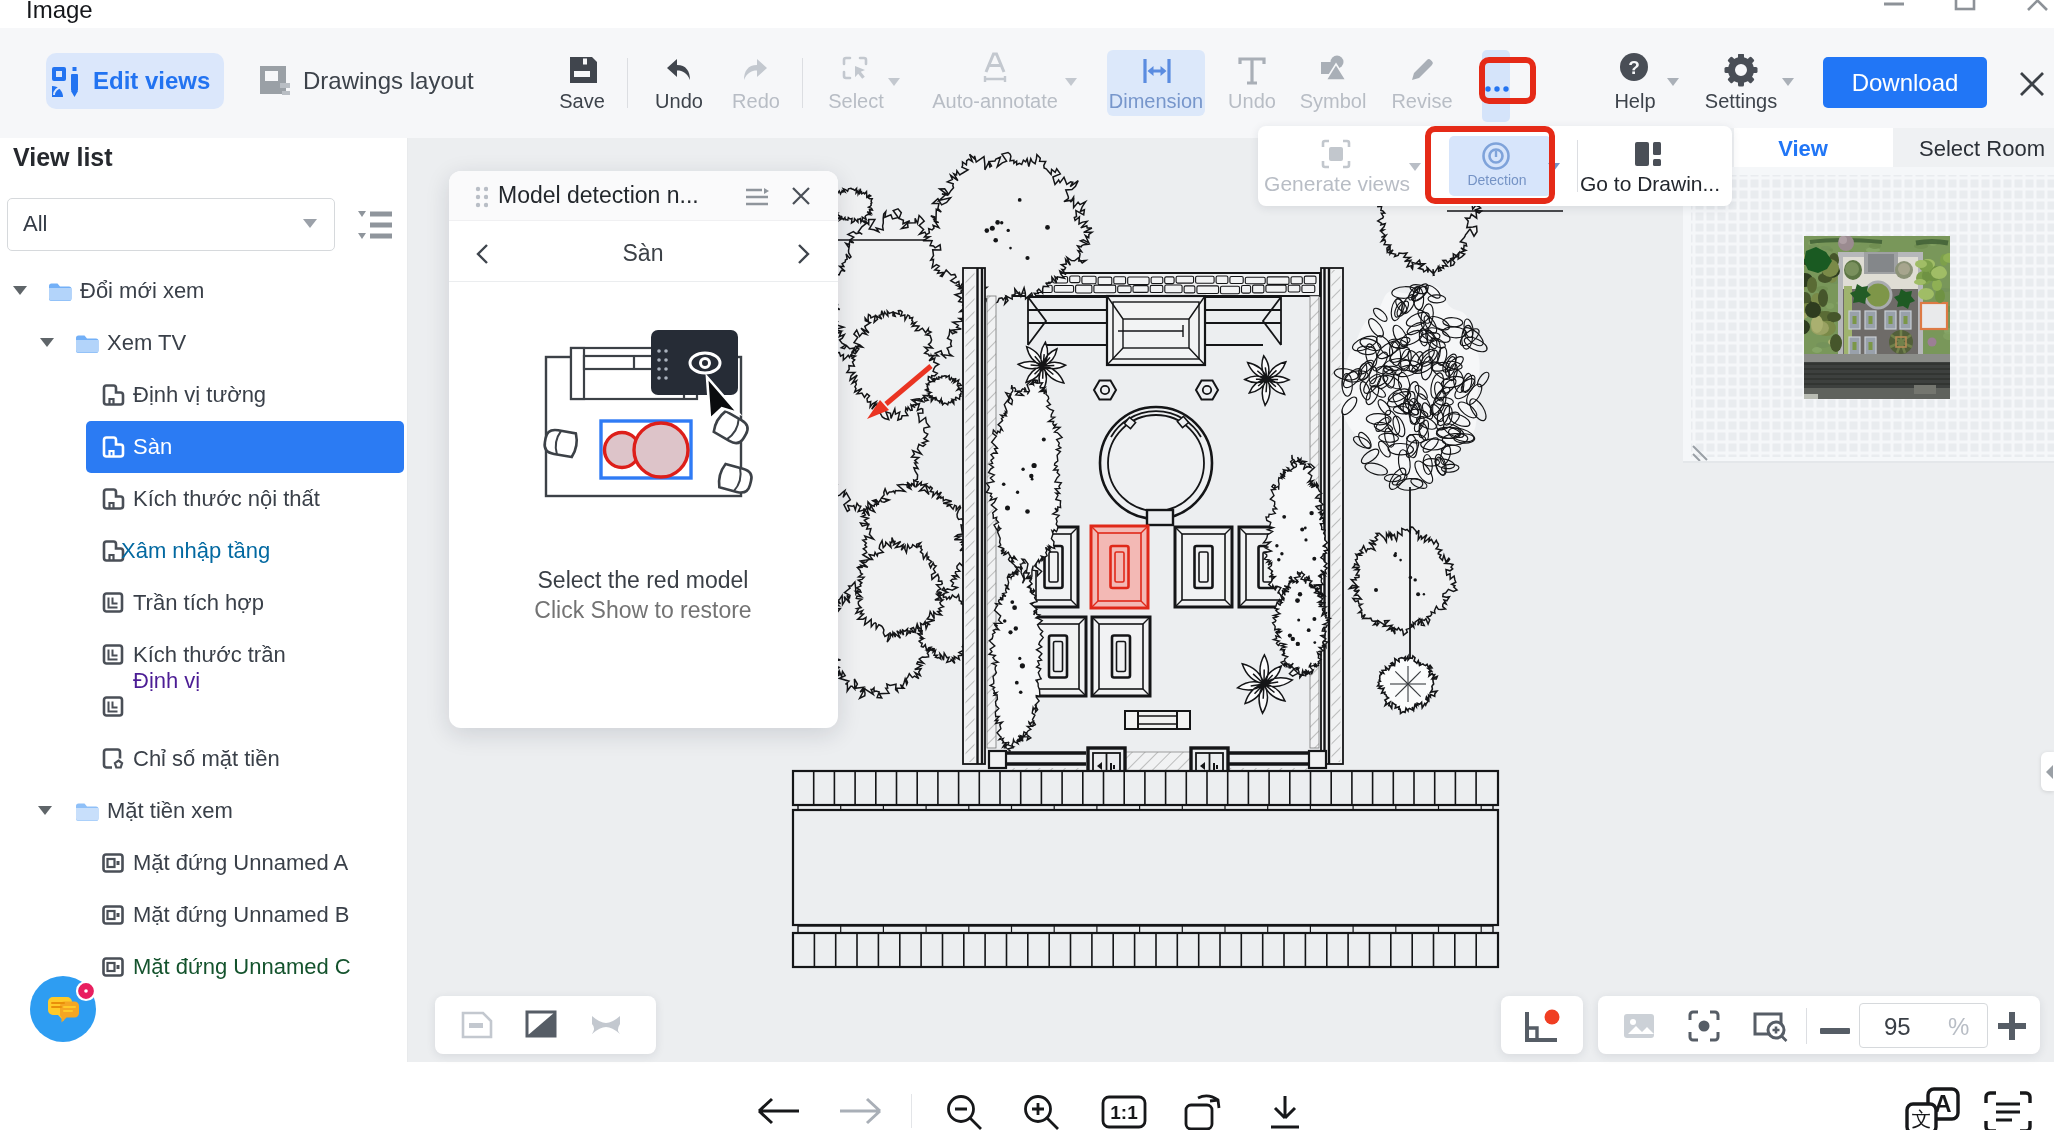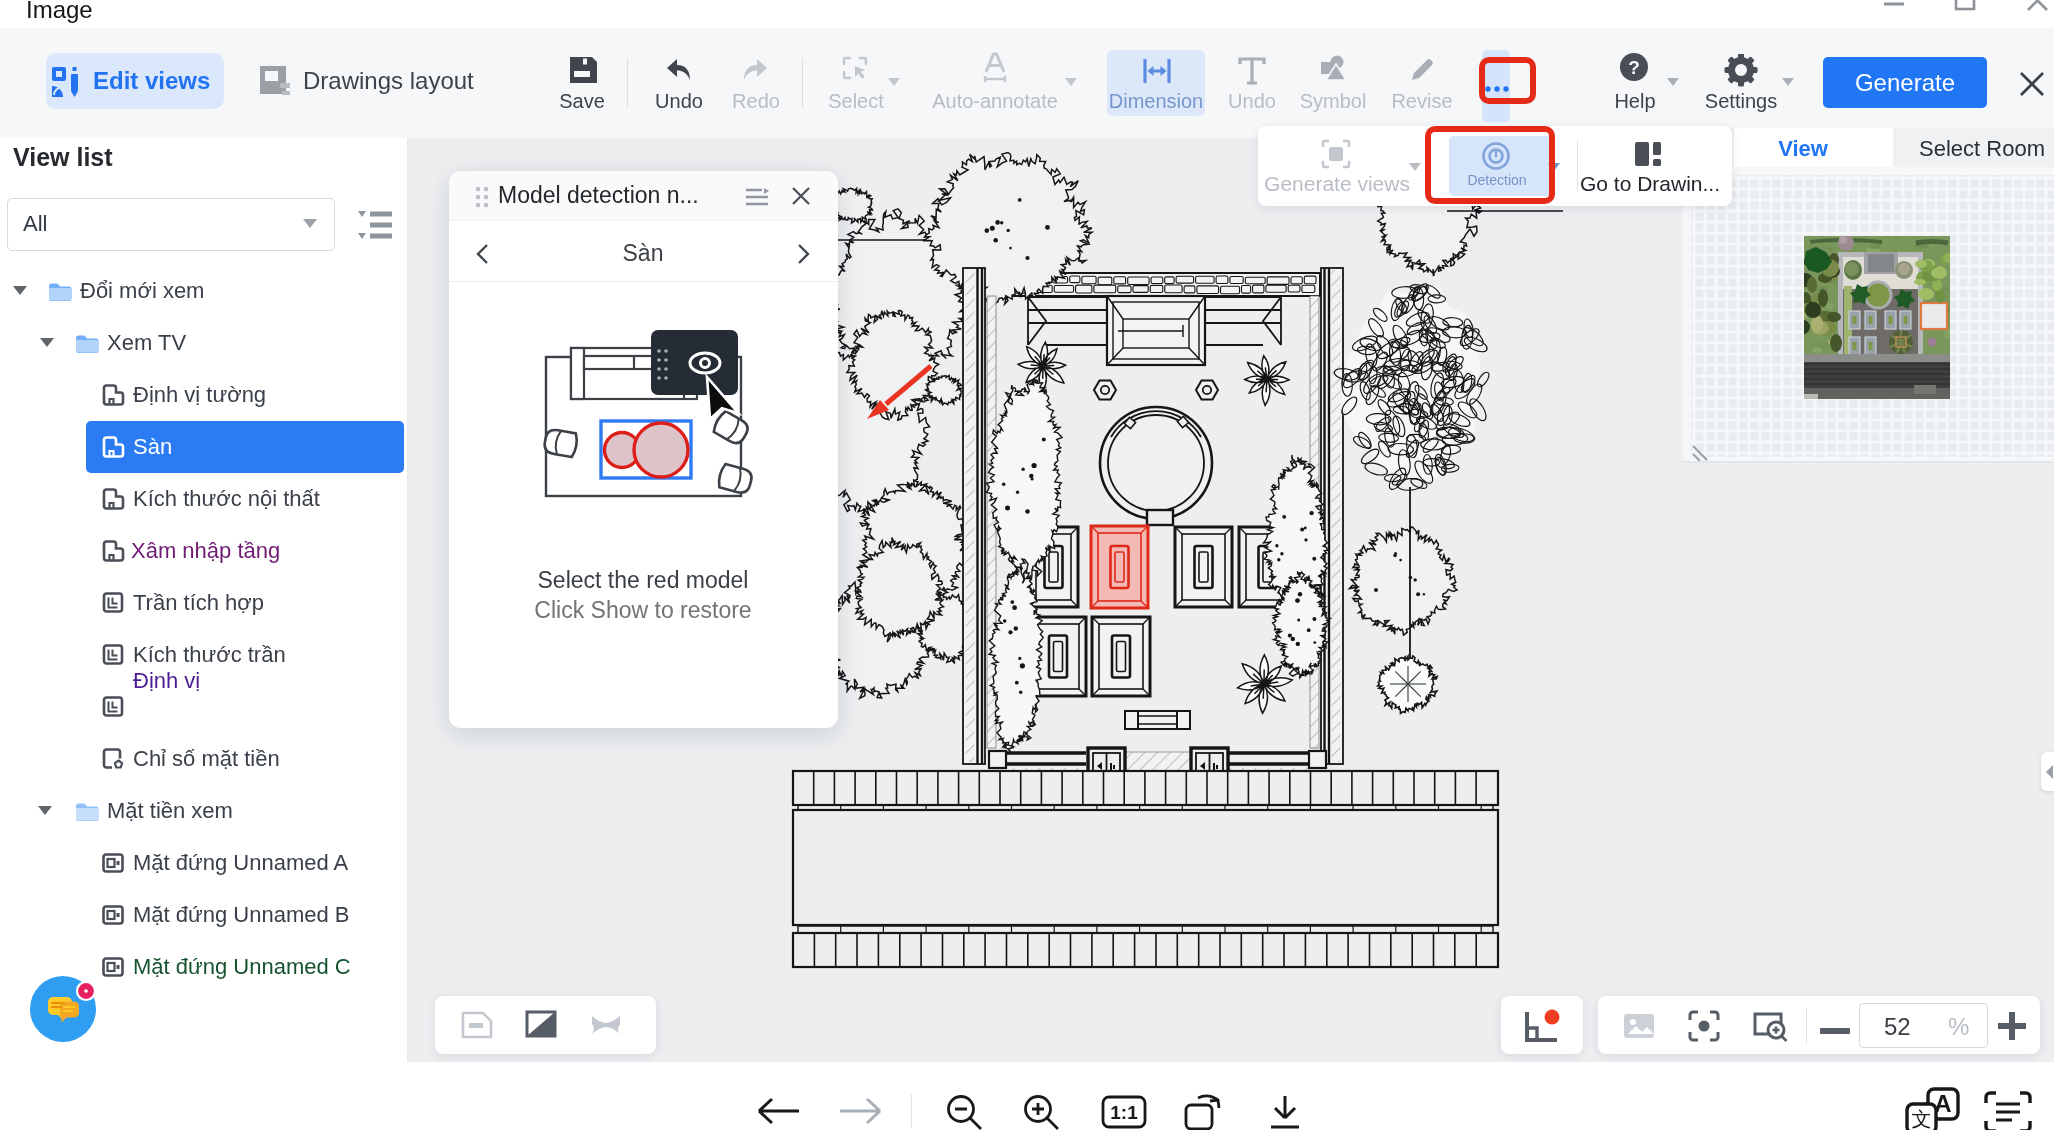--- a/index.html
+++ b/index.html
@@ -117,21 +117,21 @@
         <rect x="-3" y="-16.5" width="6" height="8" rx="1.5" fill="#494e56" transform="rotate(90)"></rect>
         <rect x="-3" y="-16.5" width="6" height="8" rx="1.5" fill="#494e56" transform="rotate(135)"></rect>
         <rect x="-3" y="-16.5" width="6" height="8" rx="1.5" fill="#494e56" transform="rotate(180)"></rect>
         <rect x="-3" y="-16.5" width="6" height="8" rx="1.5" fill="#494e56" transform="rotate(225)"></rect>
         <rect x="-3" y="-16.5" width="6" height="8" rx="1.5" fill="#494e56" transform="rotate(270)"></rect>
         <rect x="-3" y="-16.5" width="6" height="8" rx="1.5" fill="#494e56" transform="rotate(315)"></rect>
       </g>
     </svg></div>
 <div class="lbl" style="left:1741px;top:90px">Settings</div>
 <div class="caret" style="left:1782px;top:78px;border-top-color:#aab0b8"></div>
-<div class="abs" style="left:1823px;top:57px;width:164px;height:51px;background:#2176f6;border-radius:5px;color:#fff;font-size:24px;text-align:center;line-height:51px">Generate</div>
+<div class="abs" style="left:1823px;top:57px;width:164px;height:51px;background:#2176f6;border-radius:5px;color:#fff;font-size:24px;text-align:center;line-height:51px">Download</div>
 <div class="abs" style="left:2018px;top:70px;"><svg width="28" height="28" viewBox="0 0 28 28" style="">
       <path d="M3 3 L25 25 M25 3 L3 25" stroke="#3c4147" stroke-width="2.8"></path>
     </svg></div>
 <div class="abs" style="left:13px;top:143px;font-size:25px;font-weight:bold;color:#26292e">View list</div>
 <div class="abs" style="left:7px;top:198px;width:328px;height:53px;background:#fff;border:1.5px solid #d6d9dc;border-radius:5px"></div>
 <div class="abs" style="left:23px;top:211px;font-size:22px;color:#343b46">All</div>
 <div class="caret" style="left:303px;top:219px;border-top-color:#9ba1a9;border-left-width:7px;border-right-width:7px;border-top-width:9px"></div>
 <div class="abs" style="left:356px;top:211px;"><svg width="38" height="28" viewBox="0 0 38 28" style="">
       <path d="M14 3 h22 M14 14 h22 M14 25 h22" stroke="#8f959c" stroke-width="5"></path>
       <path d="M2 0 l8 0 -4 6 z" fill="#8f959c"></path>
@@ -162,21 +162,21 @@
 <div class="row" style="left:133px;top:421px;color:#fff">Sàn</div>
 <div class="abs" style="left:100px;top:486px;"><svg width="26" height="26" viewBox="0 0 26 26" style="">
       <path d="M4 6 a2.5 2.5 0 0 1 2.5 -2.5 h7 a2.5 2.5 0 0 1 2.5 2.5 v4.5 h4.5 a2.5 2.5 0 0 1 2.5 2.5 v7 a2.5 2.5 0 0 1 -2.5 2.5 h-14 a2.5 2.5 0 0 1 -2.5 -2.5 z" fill="none" stroke="#4a4f57" stroke-width="2.6"></path>
       <path d="M9.5 22 v-5 h4 v5" fill="none" stroke="#4a4f57" stroke-width="2.2"></path>
     </svg></div>
 <div class="row" style="left:133px;top:473px;color:#3a4049">Kích thước nội thất</div>
 <div class="abs" style="left:100px;top:538px;"><svg width="26" height="26" viewBox="0 0 26 26" style="">
       <path d="M4 6 a2.5 2.5 0 0 1 2.5 -2.5 h7 a2.5 2.5 0 0 1 2.5 2.5 v4.5 h4.5 a2.5 2.5 0 0 1 2.5 2.5 v7 a2.5 2.5 0 0 1 -2.5 2.5 h-14 a2.5 2.5 0 0 1 -2.5 -2.5 z" fill="none" stroke="#4a4f57" stroke-width="2.6"></path>
       <path d="M9.5 22 v-5 h4 v5" fill="none" stroke="#4a4f57" stroke-width="2.2"></path>
     </svg></div>
-<div class="row" style="left:131px;top:525px;color:#701a75">Xâm nhập tầng</div>
+<div class="row" style="left:121px;top:525px;color:#0369a1">Xâm nhập tầng</div>
 <div class="abs" style="left:100px;top:590px;"><svg width="26" height="26" viewBox="0 0 26 26" style="">
       <rect x="4" y="3.5" width="18" height="18" rx="2.5" fill="none" stroke="#4a4f57" stroke-width="2.6"></rect>
       <path d="M8.5 7.5 V17.5 H17.5 M12.5 7.5 V13.5 H17.5" fill="none" stroke="#4a4f57" stroke-width="2"></path>
     </svg></div>
 <div class="row" style="left:133px;top:577px;color:#3a4049">Trần tích hợp</div>
 <div class="abs" style="left:100px;top:642px;"><svg width="26" height="26" viewBox="0 0 26 26" style="">
       <rect x="4" y="3.5" width="18" height="18" rx="2.5" fill="none" stroke="#4a4f57" stroke-width="2.6"></rect>
       <path d="M8.5 7.5 V17.5 H17.5 M12.5 7.5 V13.5 H17.5" fill="none" stroke="#4a4f57" stroke-width="2"></path>
     </svg></div>
 <div class="row" style="left:133px;top:629px;color:#3a4049">Kích thước trần</div>
@@ -955,21 +955,21 @@
 <div class="abs" style="left:1752px;top:1008px;"><svg width="38" height="36" viewBox="0 0 38 36" style="">
       <rect x="3" y="6" width="26" height="20" fill="none" stroke="#565d66" stroke-width="3"></rect>
       <circle cx="24" cy="22" r="8" fill="#fff" stroke="#565d66" stroke-width="3"></circle>
       <path d="M24 18.5 v7 M20.5 22 h7 M29.5 28 l5 5" stroke="#565d66" stroke-width="2.6" fill="none"></path>
     </svg></div>
 <div class="sep" style="left:1806px;top:1008px;height:36px"></div>
 <div class="abs" style="left:1820px;top:1022px;"><svg width="30" height="8" viewBox="0 0 30 8" style="">
       <rect width="30" height="6" rx="1" fill="#565d66"></rect>
     </svg></div>
 <div class="abs" style="left:1859px;top:1003px;width:129px;height:45px;border:1.5px solid #d6d9dc;border-radius:4px"></div>
-<div class="abs" style="left:1884px;top:1013px;font-size:24px;color:#3a3f46">52</div>
+<div class="abs" style="left:1884px;top:1013px;font-size:24px;color:#3a3f46">95</div>
 <div class="abs" style="left:1948px;top:1013px;font-size:24px;color:#b8bdc5">%</div>
 <div class="abs" style="left:1997px;top:1011px;"><svg width="30" height="30" viewBox="0 0 30 30" style="">
       <path d="M15 1 V29 M1 15 H29" stroke="#565d66" stroke-width="6"></path>
     </svg></div>
 <div class="abs" style="left:2041px;top:752px;width:13px;height:39px;background:#fff;border-radius:6px 0 0 6px;box-shadow:0 1px 4px rgba(0,0,0,.12)"></div>
 <div class="abs" style="left:2044px;top:764px;"><svg width="10" height="16" viewBox="0 0 10 16" style="">
       <path d="M9 1 L2 8 L9 15 Z" fill="#9aa0a6"></path>
     </svg></div>
 <div class="abs" style="left:757px;top:1096px;"><svg width="44" height="30" viewBox="0 0 44 30" style="">
       <path d="M2 15 H42 M2 15 l13 -12 M2 15 l13 12" stroke="#17181a" stroke-width="3" fill="none"></path>

